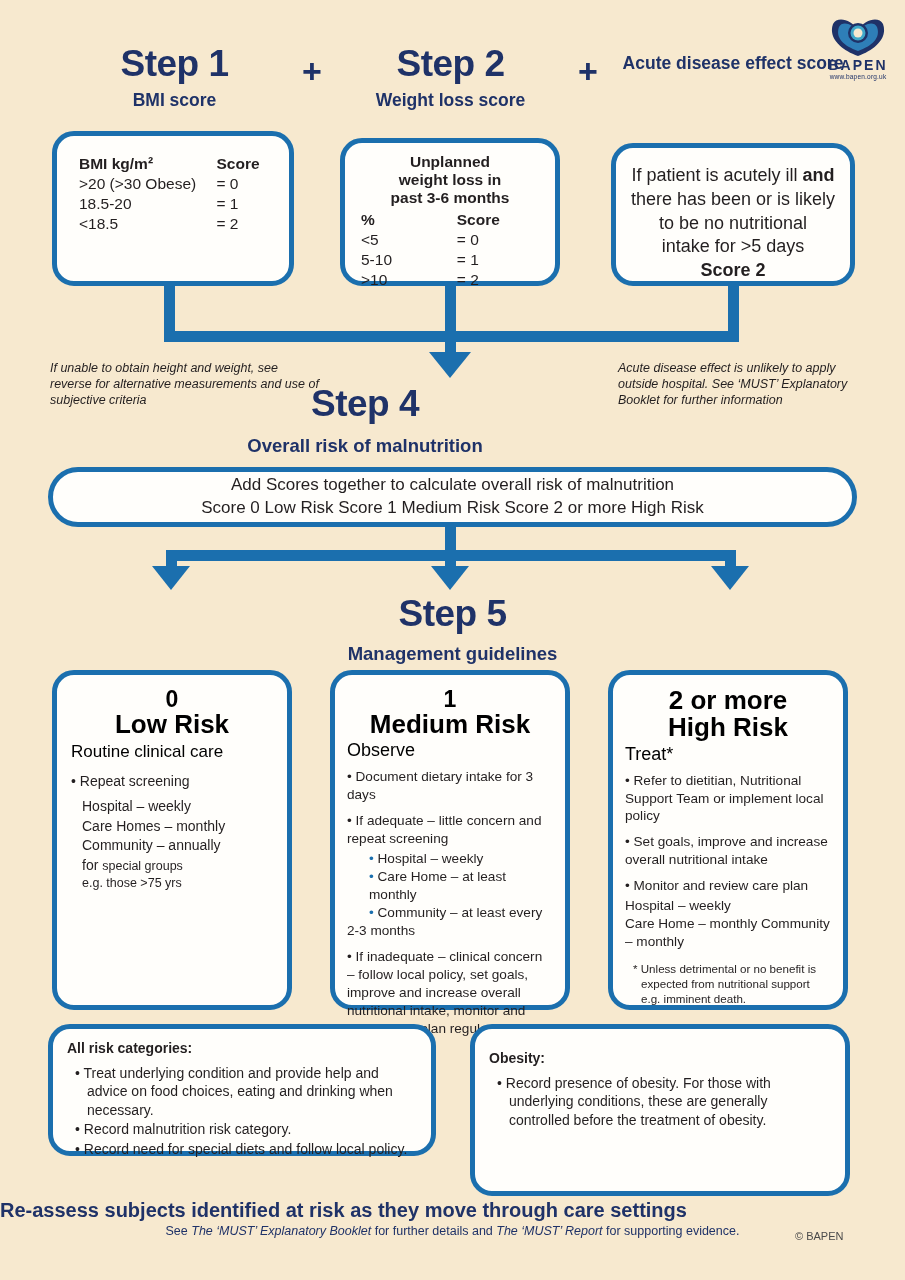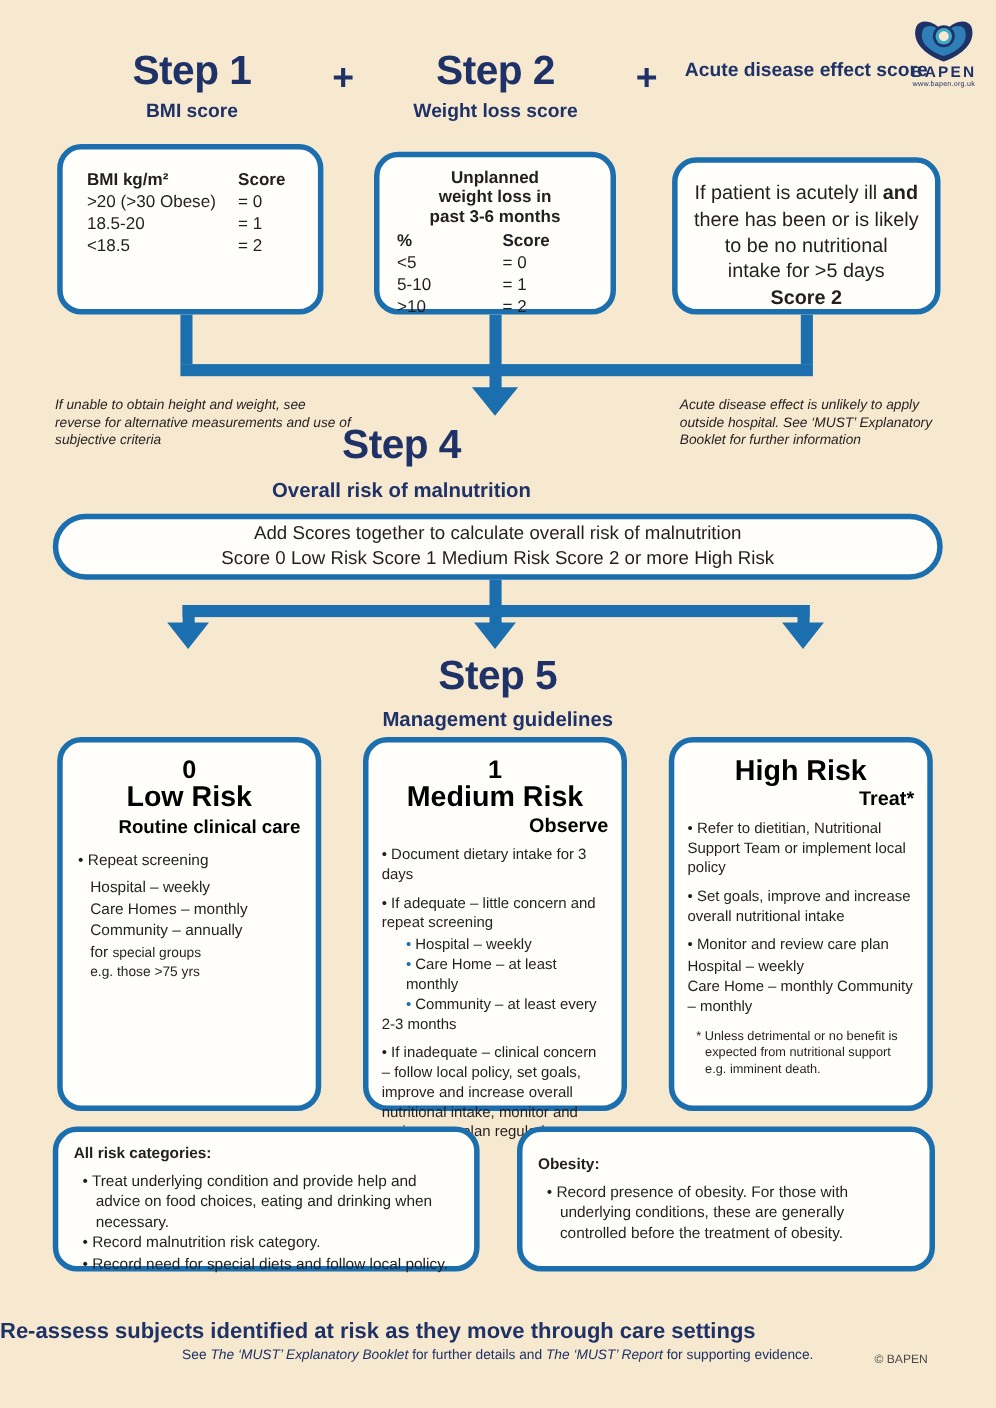--- a/index.html
+++ b/index.html
@@ -55,21 +55,21 @@
   .band{
     position:absolute;background:#fffefb;border:5px solid #1b6fae;
     border-radius:32px;box-sizing:border-box;
     display:flex;align-items:center;justify-content:center;
     text-align:center;font-size:17px;line-height:1.35;
   }
 
   
   .riskbig{font-weight:bold;font-size:26px;text-align:center;line-height:1.05;color:#000;}
   .risknum{font-weight:bold;font-size:23px;text-align:center;line-height:1.05;color:#000;}
-  .riskact{font-weight:bold;font-size:18px;text-align:right;color:#000;margin-top:2px;}
+  .riskact{font-weight:normal;font-size:18px;text-align:left;color:#000;margin-top:2px;}
   .body{font-size:13.6px;line-height:1.32;color:#231f20;}
   .body p{margin:0 0 8px 0;}
   .body .bul{text-indent:-11px;padding-left:11px;}
   .sub{padding-left:22px;}
   .sub .dot{color:#1b6fae;}
   .small{font-size:11.6px;line-height:1.3;}
   .hang{text-indent:-10px;padding-left:10px;}
 
   
   .bb{font-size:14px;line-height:1.33;}
@@ -251,20 +251,21 @@
           <div><span class="dot">•</span> <span>Community – at least every</span></div>
         </div>
         <div style="padding-left:0;">2-3 months</div>
         <p style="margin-top:8px;">• <span>If inadequate – clinical concern – follow local policy, set goals, improve and increase overall nutritional intake, monitor and review care plan regularly</span></p>
       </div>
     </div>
   </div>
 
   <div class="card" style="left:608px;top:670px;width:240px;height:340px;">
     <div class="card-inner" style="padding:12px 12px;">
+      <div class="riskbig">2 or more</div>
       <div class="riskbig">High Risk</div>
       <div class="riskact">Treat*</div>
       <div class="body" style="margin-top:7px;">
         <p>• <span>Refer to dietitian, Nutritional Support Team or implement local policy</span></p>
         <p>• <span>Set goals, improve and increase overall nutritional intake</span></p>
         <p style="margin-bottom:2px;">• <span>Monitor and review care plan</span></p>
         <div>Hospital – weekly</div>
         <div>Care Home – monthly Community</div>
         <div>– monthly</div>
         <div class="small hang" style="margin-top:10px;padding-left:16px;text-indent:-8px;">* Unless detrimental or no benefit is expected from nutritional support e.g. imminent death.</div>
@@ -276,21 +277,21 @@
     <div class="card-inner bb" style="padding:10px 14px;">
       <div class="ttl">All risk categories:</div>
       <ul>
         <li>• <span>Treat underlying condition and provide help and advice on food choices, eating and drinking when necessary.</span></li>
         <li>• <span>Record malnutrition risk category.</span></li>
         <li>• <span>Record need for special diets and follow local policy.</span></li>
       </ul>
     </div>
   </div>
 
-  <div class="card" style="left:470px;top:1024px;width:380px;height:132px;">
+  <div class="card" style="left:470px;top:1024px;width:380px;height:172px;">
     <div class="card-inner bb" style="padding:20px 14px;">
       <div class="ttl">Obesity:</div>
       <ul>
         <li>• <span>Record presence of obesity. For those with underlying conditions, these are generally controlled before the treatment of obesity.</span></li>
       </ul>
     </div>
   </div>
 
   <div class="foot1" style="top:1199px;">Re-assess subjects identified at risk as they move through care settings</div>
   <div class="foot2" style="top:1224px;">

